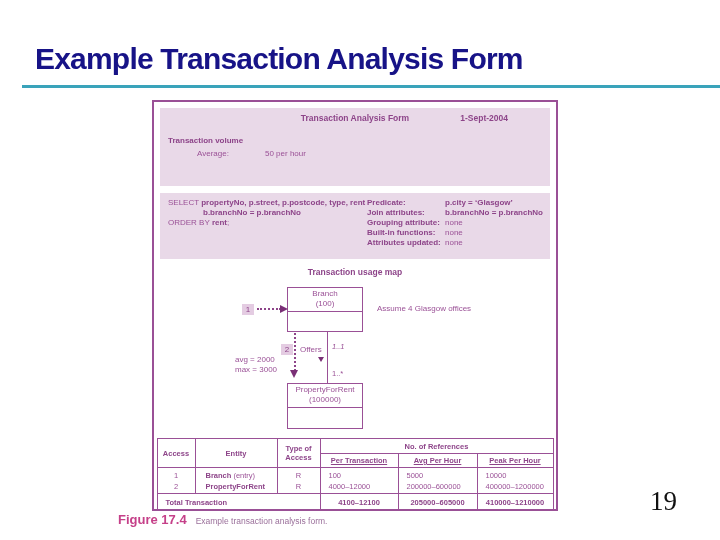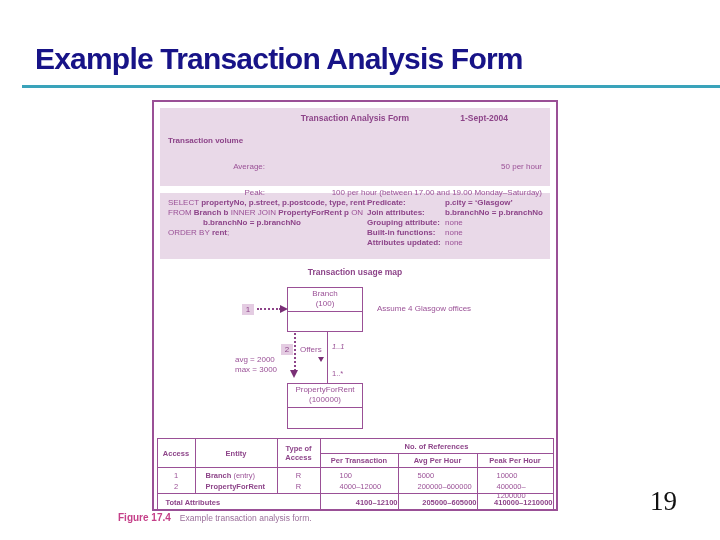--- a/index.html
+++ b/index.html
@@ -43,21 +43,21 @@
 
   
   .panel{background:var(--panel);margin:6px 6px 0 6px;}
   .panel-top{height:78px;padding:5px 8px 11px 8px;position:relative;}
   .form-head{text-align:center;font-weight:bold;color:var(--purple-dark);font-size:8.5px;}
   .form-date{position:absolute;right:42px;top:5px;font-weight:bold;color:var(--purple-dark);font-size:8.5px;}
   .trow{display:grid;grid-template-columns:97px 286px;margin-top:7px;}
   .tlabel{font-weight:bold;color:var(--purple-dark);}
   .tdesc{width:282px;}
   .vol-label{font-weight:bold;color:var(--purple-dark);margin-top:13px;}
-  .vrow{display:grid;grid-template-columns:68px 1fr;margin-left:29px;margin-top:16px;text-align:right;}
+  .vrow{display:grid;grid-template-columns:68px 1fr;margin-left:29px;margin-top:3px;}
 
   
   .panel-sql{height:66px;margin-top:7px;display:flex;padding:5px 0 0 8px;}
   .sql-left{width:199px;}
   .sql-left .indent{padding-left:35px;}
   .sql-right{flex:1;}
   .arow{display:grid;grid-template-columns:78px 1fr;}
   .arow .alabel{font-weight:bold;color:var(--purple-dark);}
 
   
@@ -87,59 +87,54 @@
   .annotation{position:absolute;left:223px;top:45px;}
   .avg-note{position:absolute;left:81px;top:96px;}
   .max-note{position:absolute;left:81px;top:106px;}
 
   
   table.refs{border-collapse:collapse;table-layout:fixed;width:396px;margin:3px auto 0 auto;}
   table.refs th,table.refs td{border:1.5px solid var(--purple);font-size:7.5px;line-height:9px;
       color:var(--purple);padding:0;}
   table.refs th{font-weight:bold;color:var(--purple-dark);text-align:center;vertical-align:middle;}
   tr.h1 th{height:15px;}
-  tr.h2 th{height:14px;}
+  tr.h2 th{height:14px;text-decoration:underline;}
   tr.data td{height:25px;vertical-align:top;padding-top:3px;}
   tr.data .c{text-align:center;}
   tr.data .l{padding-left:10px;}
-  tr.data .n{padding-left:19px;}
+  tr.data .n{padding-left:8px;}
   tr.data div{height:11px;}
   tr.total td{height:17px;vertical-align:middle;font-weight:bold;color:var(--purple-dark);}
   tr.total .tl{padding-left:8px;text-align:left;}
-  tr.total .tc{text-align:right;}
+  tr.total .tc{text-align:center;}
 
   .caption{position:absolute;left:118px;top:512px;font-size:8.5px;color:var(--caption);}
-  .caption .fig-label{font-weight:bold;color:var(--magenta);font-size:10px;margin-right:9px;}
+  .caption .fig-label{font-weight:bold;color:var(--magenta);font-size:13px;margin-right:9px;}
 </style>
 </head>
 <body>
 
 <div class="slide-title">Example Transaction Analysis Form</div>
 <div class="title-rule"></div>
 
 <div class="figure">
 
   <div class="panel panel-top">
     <div class="form-head">Transaction Analysis Form</div>
     <div class="form-date">1-Sept-2004</div>
     <div class="vol-label">Transaction volume</div>
     <div class="vrow">
       <div>Average:</div>
       <div>50 per hour</div>
     </div>
-    <div class="vrow">
-      <div>Peak:</div>
-      <div>100 per hour (between 17.00 and 19.00 Monday–Saturday)</div>
-    </div>
   </div>
 
   <div class="panel panel-sql">
     <div class="sql-left">
       <div><span>SELECT </span><b>propertyNo, p.street, p.postcode, type, rent</b></div>
-      <div><span>FROM </span><b>Branch b</b><span> INNER JOIN </span><b>PropertyForRent p</b><span> ON</span></div>
       <div class="indent b">b.branchNo = p.branchNo</div>
       <div><span>ORDER BY </span><b>rent</b><span>;</span></div>
     </div>
     <div class="sql-right">
       <div class="arow">
         <span class="alabel">Predicate:</span>
           <span class="b">p.city = ‘Glasgow’</span>
       </div>
       <div class="arow">
         <span class="alabel">Join attributes:</span>
@@ -236,21 +231,21 @@
       <td class="n">
         <div>5000</div>
         <div>200000–600000</div>
       </td>
       <td class="n">
         <div>10000</div>
         <div>400000–1200000</div>
       </td>
     </tr>
     <tr class="total">
-      <td colspan="3" class="tl">Total Attributes</td>
+      <td colspan="3" class="tl">Total Transaction</td>
       <td class="tc">4100–12100</td>
       <td class="tc">205000–605000</td>
       <td class="tc">410000–1210000</td>
     </tr>
   </tbody>
     </table>
 </div>
 
 <div class="caption">
   <span class="fig-label">Figure 17.4</span><span>Example transaction analysis form.</span>

